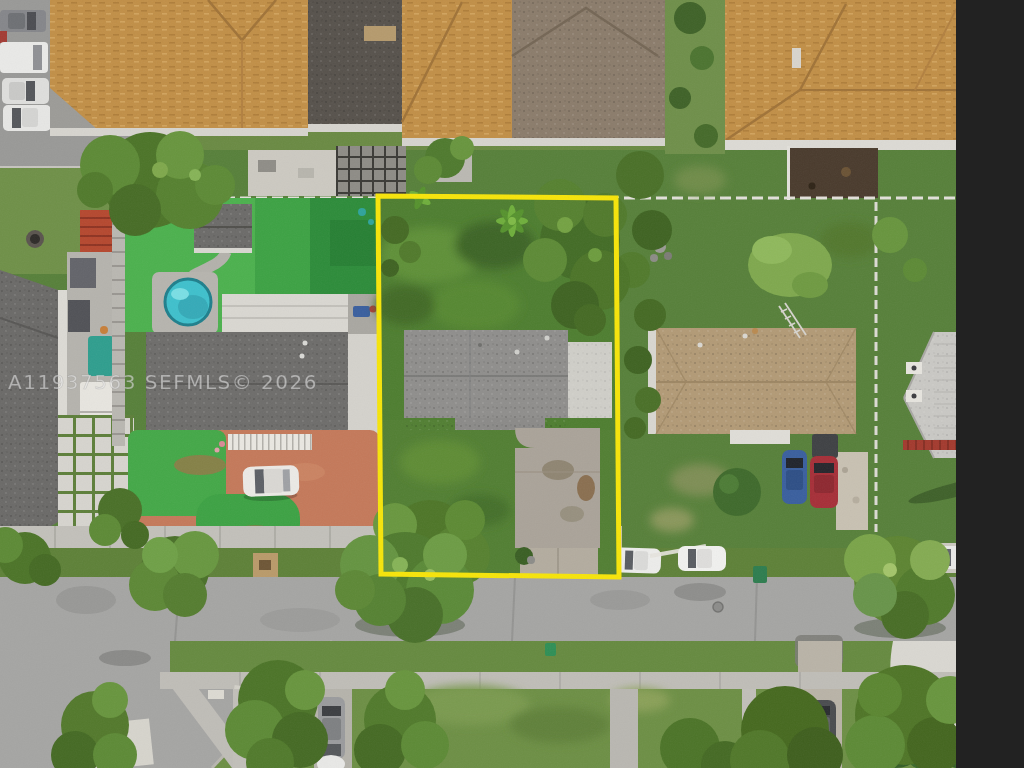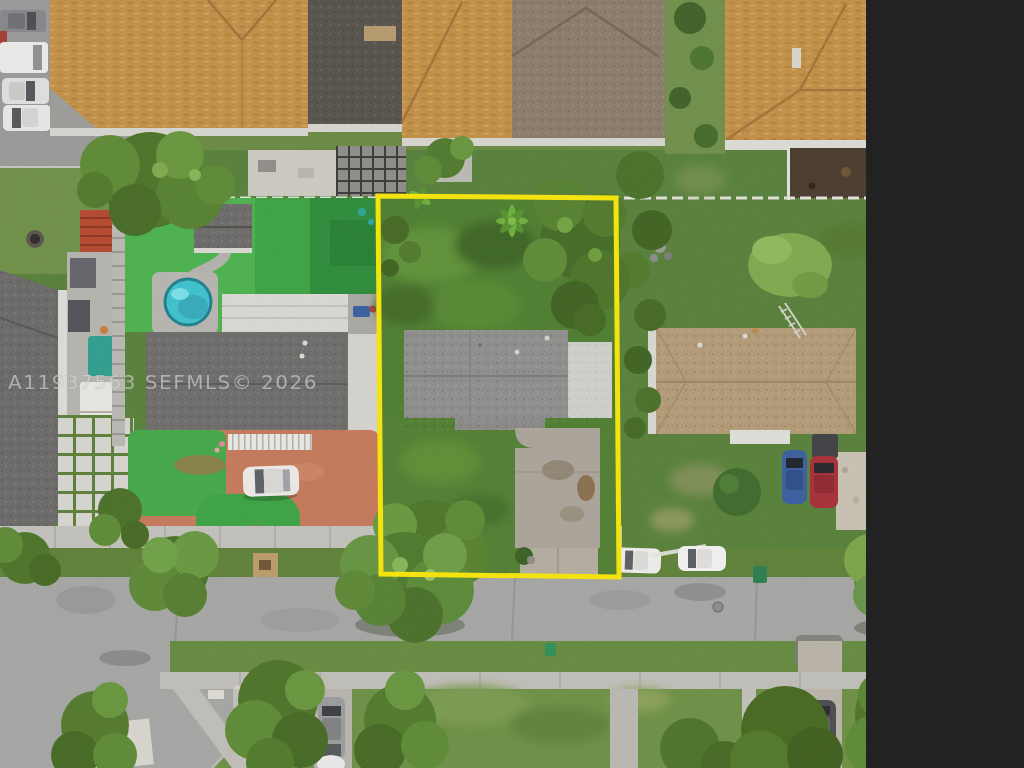--- a/index.html
+++ b/index.html
@@ -1,16 +1,16 @@
 <!DOCTYPE html>
 <html><head>
 <meta charset="utf-8">
 <style>
   html,body{margin:0;padding:0;background:#222;}
-  #photo{position:relative;width:866px;height:768px;overflow:hidden;font-family:"DejaVu Sans",sans-serif;text-align:right;}
+  #photo{position:relative;width:956px;height:768px;overflow:hidden;font-family:"DejaVu Sans",sans-serif;text-align:right;}
   svg{display:block;}
   text.wm{font-family:"DejaVu Sans",sans-serif;font-size:20px;letter-spacing:1.5px;fill:#e9e9e9;fill-opacity:.58;stroke:#6a6a6a;stroke-opacity:.25;stroke-width:.6px;}
 </style>
 </head>
 <body>
 
 <div id="photo">
 <svg width="1024" height="768" viewBox="0 0 1024 768" xmlns="http://www.w3.org/2000/svg">
 <defs>
   <pattern id="specks" width="9" height="9" patternUnits="userSpaceOnUse">

